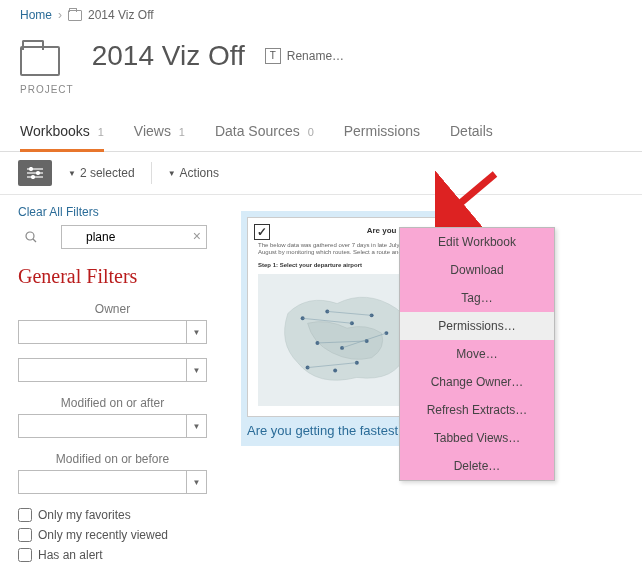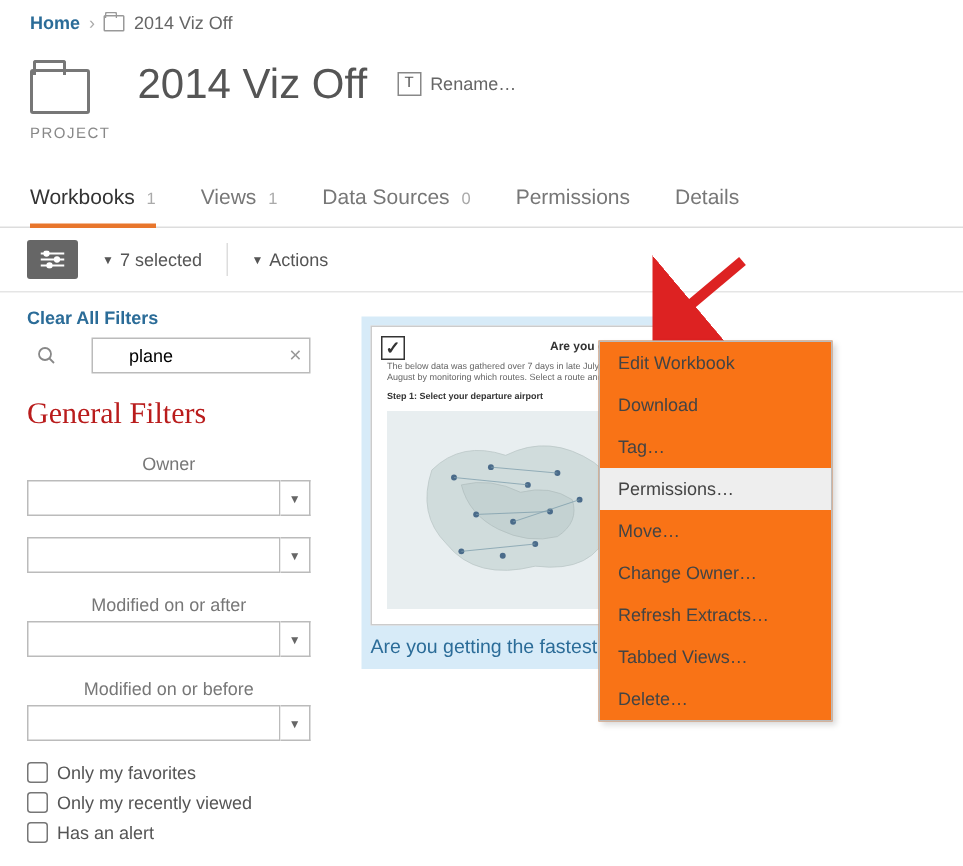--- a/index.html
+++ b/index.html
@@ -1,17 +1,17 @@
 <!DOCTYPE html>
 <html><head>
 <meta charset="utf-8">
 <style>
   * { box-sizing: border-box; margin: 0; padding: 0; }
   body { font-family: "Segoe UI", Arial, sans-serif; font-size: 12px; color: #333; background: #fff; width: 642px; height: 577px; overflow: hidden; position: relative; }
-  a { color: #2b6c98; text-decoration: none; font-weight: bold; }
+  a { color: #2b6c98; text-decoration: none; }
   .breadcrumb { padding: 8px 20px; font-size: 12px; color: #666; display: flex; align-items: center; gap: 6px; }
   .breadcrumb .sep { color: #aaa; }
   .folder-icon-small { display: inline-block; width: 14px; height: 11px; border: 1px solid #999; border-radius: 1px; position: relative; }
   .folder-icon-small::before { content: ""; position: absolute; top: -3px; left: 0; width: 6px; height: 3px; border: 1px solid #999; border-bottom: none; border-radius: 1px 1px 0 0; }
   .header { display: flex; align-items: flex-start; padding: 10px 20px 20px; gap: 18px; }
   .folder-big { width: 40px; height: 30px; margin-top: 6px; border: 2px solid #777; border-radius: 2px; position: relative; }
   .folder-big::before { content: ""; position: absolute; top: -8px; left: 0; width: 18px; height: 8px; border: 2px solid #777; border-bottom: none; border-radius: 2px 2px 0 0; }
   .project-label { font-size: 10px; color: #888; letter-spacing: 1px; margin-top: 8px; text-align: left; }
   .title { font-size: 28px; color: #555; font-weight: 300; }
   .rename { display: inline-flex; align-items: center; gap: 6px; margin-left: 20px; font-size: 12px; color: #666; vertical-align: middle; }
@@ -44,21 +44,21 @@
   .content { flex: 1; padding: 16px 0 0 16px; position: relative; }
   .card-wrap { width: 210px; background: #d7ebf8; padding: 6px; }
   .thumb { width: 198px; height: 200px; background: #fff; border: 1px solid #ccc; position: relative; overflow: hidden; }
   .thumb-check { position: absolute; top: 6px; left: 6px; width: 16px; height: 16px; border: 1.5px solid #333; background: #fff; display: flex; align-items: center; justify-content: center; font-size: 12px; font-weight: bold; }
   .thumb-title { position: absolute; top: 8px; right: 28px; font-size: 8px; font-weight: bold; }
   .thumb-dots { position: absolute; top: 6px; right: 6px; font-weight: bold; letter-spacing: 2px; cursor: pointer; font-size: 12px; }
   .thumb-sub { position: absolute; top: 24px; left: 10px; right: 10px; font-size: 6px; color: #666; line-height: 1.2; }
   .thumb-step { position: absolute; top: 44px; left: 10px; font-size: 6px; font-weight: bold; }
   .thumb-map { position: absolute; top: 56px; left: 10px; right: 10px; bottom: 10px; background: #e8eef0; }
   .card-label { color: #2b6c98; font-size: 13px; margin-top: 6px; line-height: 1.3; }
-  .menu { position: absolute; top: 32px; left: 174px; width: 156px; background: #f97316; border: 1px solid #bbb; box-shadow: 2px 2px 4px rgba(0,0,0,0.15); font-size: 12px; color: #444; }
+  .menu { position: absolute; top: 32px; left: 174px; width: 156px; background: #f9a8d4; border: 1px solid #bbb; box-shadow: 2px 2px 4px rgba(0,0,0,0.15); font-size: 12px; color: #444; text-align: center; }
   .menu-item { padding: 7px 12px; cursor: pointer; }
   .menu-item.hover { background: #eee; }
   .arrow { position: absolute; top: -26px; left: 210px; pointer-events: none; }
 </style>
 </head>
 <body>
 
 <div class="breadcrumb">
   <a href="#">Home</a>
   <span class="sep">›</span>
@@ -109,21 +109,21 @@
           <line x1="0" y1="6" x2="16" y2="6"></line>
           <line x1="0" y1="10" x2="16" y2="10"></line>
           <circle cx="4" cy="2" r="1.5" fill="#fff"></circle>
           <circle cx="11" cy="6" r="1.5" fill="#fff"></circle>
           <circle cx="6" cy="10" r="1.5" fill="#fff"></circle>
         </g>
       </svg>
   </div>
   <div class="tool-text">
     <span class="caret">▼</span>
-    <span>7 selected</span>
+    <span>2 selected</span>
   </div>
   <div class="divider"></div>
   <div class="tool-text">
     <span class="caret">▼</span>
     <span>Actions</span>
   </div>
 </div>
 
 <div class="body">
 

